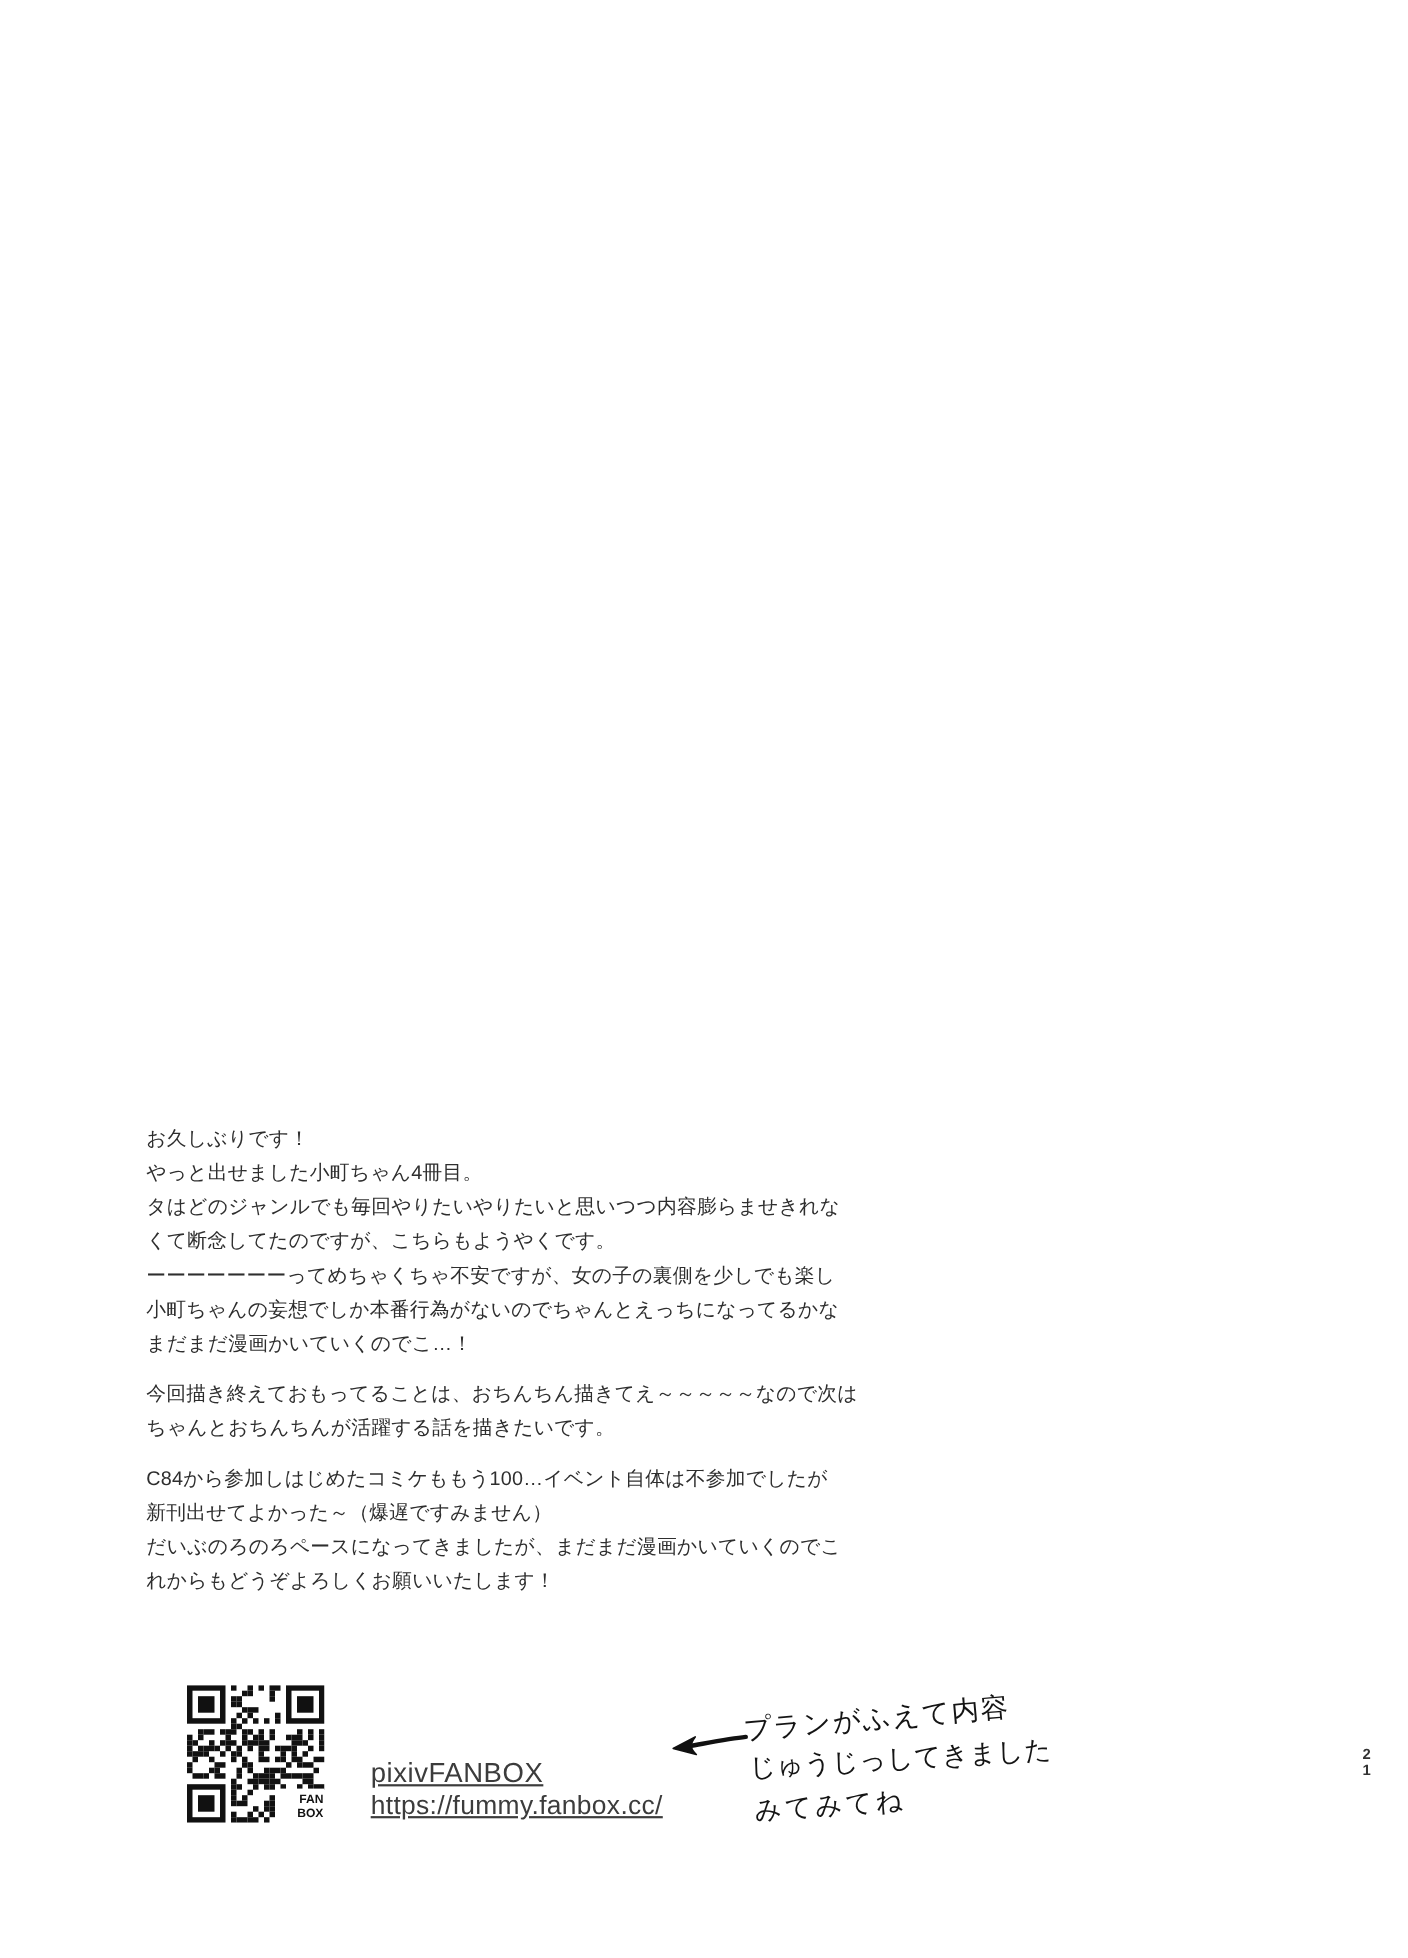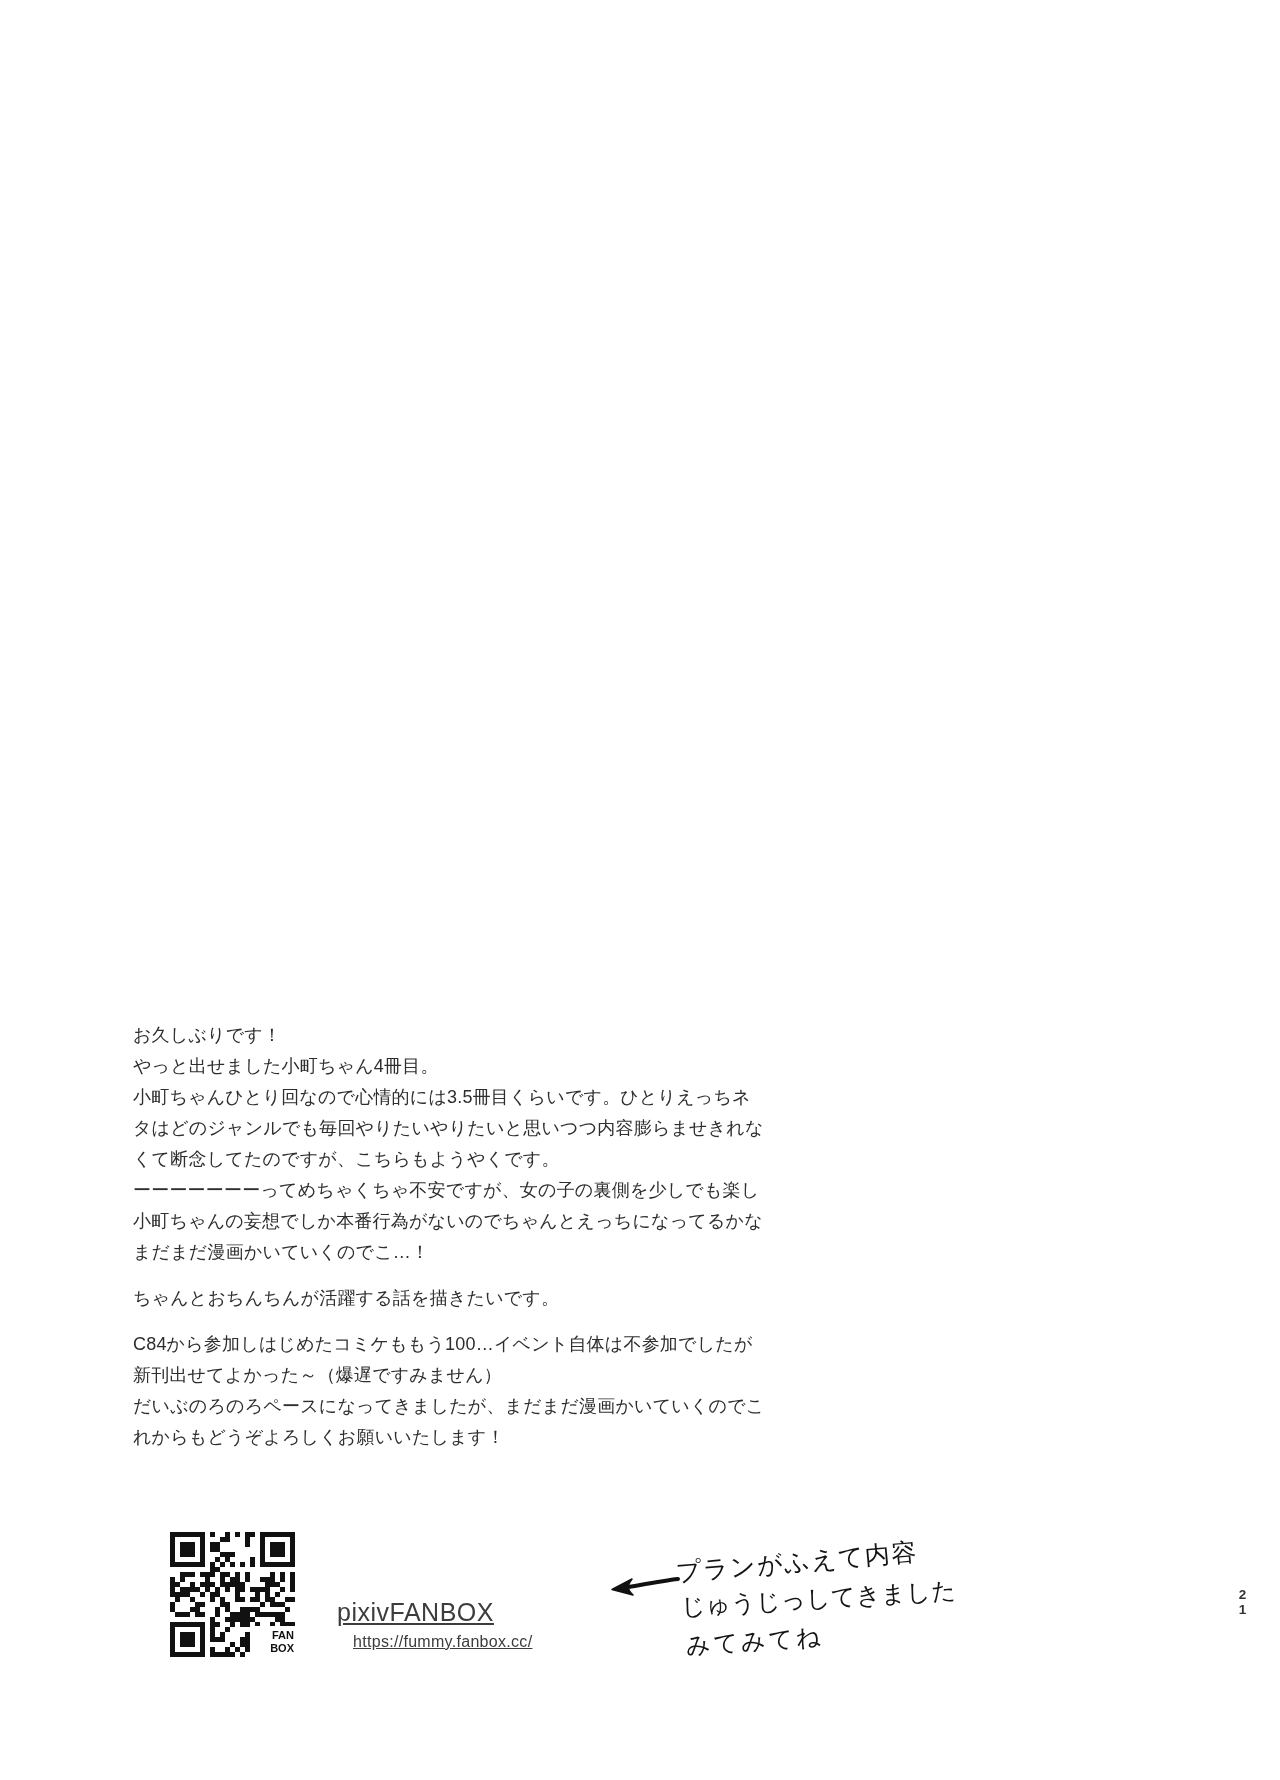--- a/index.html
+++ b/index.html
@@ -23,21 +23,21 @@
   .qr-wrap{position:absolute;left:170px;top:1532px;width:125px;height:125px;}
   .qr-wrap svg{display:block;width:125px;height:125px;}
   .qr-label-text{
     font-family:"Liberation Sans","DejaVu Sans",sans-serif;
     font-weight:bold;font-size:11px;fill:#111;
   }
 
   
   .fanbox-info{position:absolute;left:337px;top:1598px;color:#3c3c3c;text-decoration:underline;}
   .fanbox-name{font-size:25px;line-height:28px;letter-spacing:0.5px;}
-  .fanbox-url{font-size:16px;line-height:27px;margin-top:2px;letter-spacing:0.3px;margin-left:16px;}
+  .fanbox-url{font-size:24px;line-height:27px;margin-top:2px;letter-spacing:0.3px;}
 
   
   .note-arrow{position:absolute;left:602px;top:1568px;width:84px;height:36px;}
 
   
   .hand{position:absolute;color:#141414;white-space:nowrap;transform-origin:left center;}
   .hand-1{left:676px;top:1556px;font-size:25px;letter-spacing:1.5px;transform:rotate(-5deg);}
   .hand-2{left:681px;top:1591px;font-size:24px;letter-spacing:0.5px;transform:rotate(-3.5deg);}
   .hand-3{left:686px;top:1630px;font-size:24px;letter-spacing:3px;transform:rotate(-4deg);}
 
@@ -51,28 +51,28 @@
 </style>
 </head>
 <body>
 
 <div class="page">
 
   <div class="afterword">
     <div class="para">
       <div class="line">お久しぶりです！</div>
       <div class="line">やっと出せました小町ちゃん4冊目。</div>
-      <div class="line">小町ちゃんひとり回なので心情的には3.5冊目くらいです。ひとりえっちネ</div>
       <div class="line">タはどのジャンルでも毎回やりたいやりたいと思いつつ内容膨らませきれな</div>
       <div class="line">くて断念してたのですが、こちらもようやくです。</div>
       <div class="line">ーーーーーーーってめちゃくちゃ不安ですが、女の子の裏側を少しでも楽し</div>
       <div class="line">小町ちゃんの妄想でしか本番行為がないのでちゃんとえっちになってるかな</div>
       <div class="line">まだまだ漫画かいていくのでこ…！</div>
     </div>
     <div class="para">
+      <div class="line">今回描き終えておもってることは、おちんちん描きてえ～～～～～なので次は</div>
       <div class="line">ちゃんとおちんちんが活躍する話を描きたいです。</div>
     </div>
     <div class="para">
       <div class="line">C84から参加しはじめたコミケももう100…イベント自体は不参加でしたが</div>
       <div class="line">新刊出せてよかった～（爆遅ですみません）</div>
       <div class="line">だいぶのろのろペースになってきましたが、まだまだ漫画かいていくのでこ</div>
       <div class="line">れからもどうぞよろしくお願いいたします！</div>
     </div>
   </div>
 

